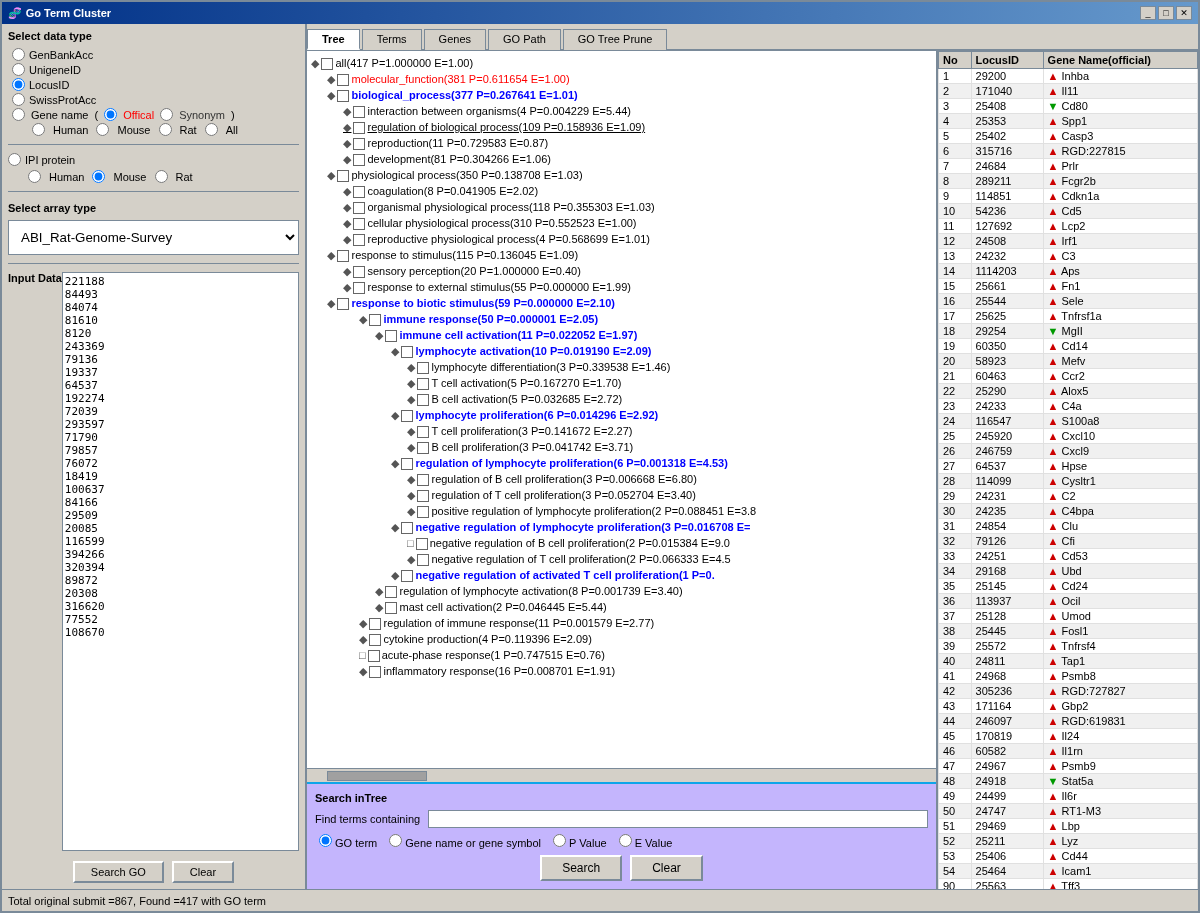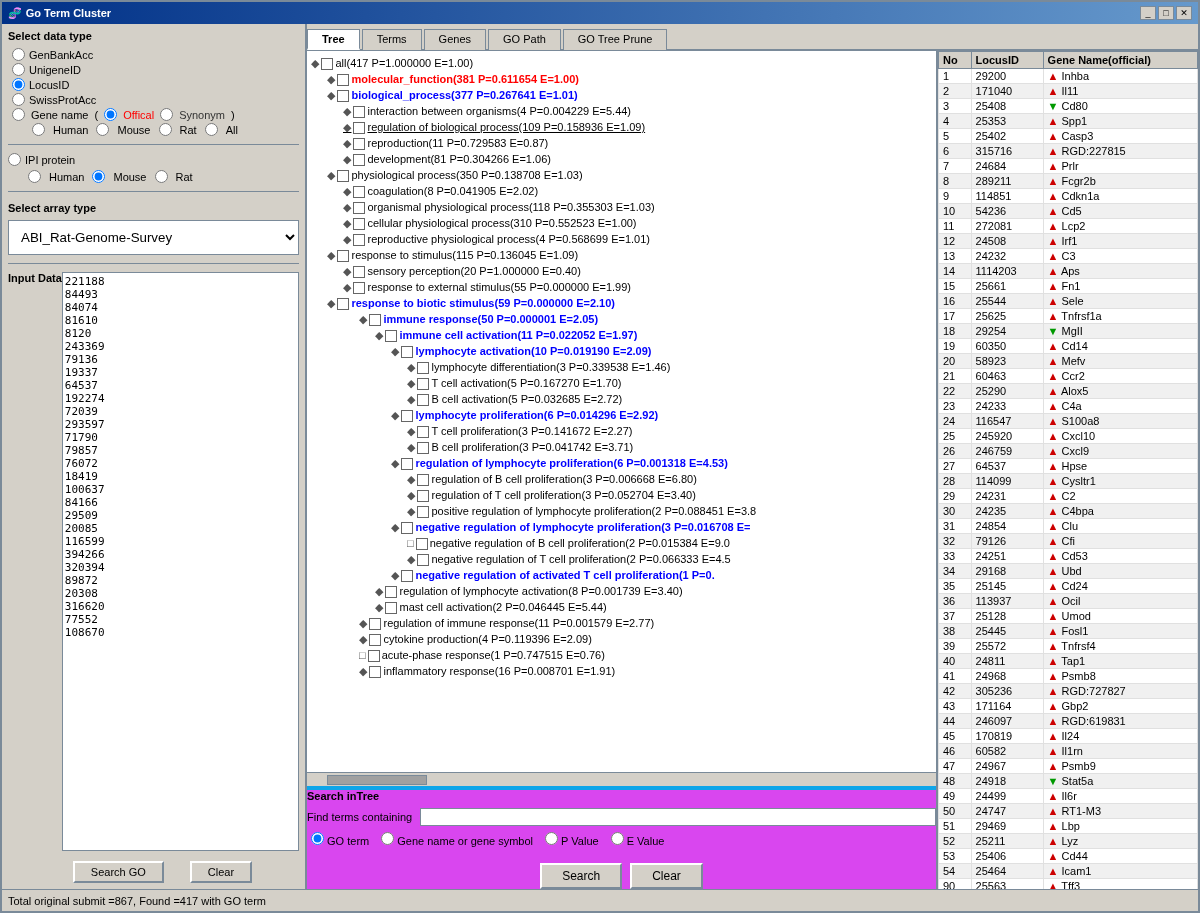--- a/index.html
+++ b/index.html
@@ -151,21 +151,20 @@
       justify-content: center;
     }
     
     .btn {
       padding: 3px 16px;
       background: #d4d0c8;
       border: 2px solid;
       border-color: #ffffff #7a8a99 #7a8a99 #ffffff;
       cursor: pointer;
       font-size: 11px;
-      margin-left: 18px;
     }
     
     .status-bar {
       height: 22px;
       background: #d4d0c8;
       border-top: 1px solid #7a8a99;
       padding: 3px 6px;
       font-size: 11px;
       display: flex;
       align-items: center;
@@ -236,21 +235,21 @@
       cursor: pointer;
     }
     
     .highlight-blue {
       color: blue;
       font-weight: bold;
     }
     
     .highlight-red {
       color: red;
-      font-weight: bold;
+      font-weight: normal;
     }
     
     .tree-expand {
       color: #555;
       margin-right: 2px;
     }
     
     .node-icon {
       display: inline-block;
       width: 12px;
@@ -259,22 +258,23 @@
       background: white;
       margin-right: 2px;
       vertical-align: middle;
       font-size: 9px;
       text-align: center;
       line-height: 10px;
     }
     
     
     .search-tree-panel {
-      border-top: 4px solid #0ea5e9;
-      background: #d946ef;
+      border-top: 2px solid #0ea5e9;
+      padding: 8px;
+      background: #c4b5fd;
     }
     
     .search-tree-title {
       font-weight: bold;
       font-size: 11px;
       margin-bottom: 6px;
     }
     
     .find-row {
       display: flex;
@@ -288,21 +288,21 @@
       border: 1px solid #7a8a99;
       padding: 2px 4px;
       font-size: 11px;
       background: white;
     }
     
     .search-options-row {
       display: flex;
       align-items: center;
       gap: 12px;
-      margin-bottom: 16px;
+      margin-bottom: 6px;
       padding-left: 4px;
     }
     
     .search-buttons-row {
       display: flex;
       gap: 8px;
       justify-content: center;
     }
     
     .search-btn {
@@ -645,21 +645,21 @@
     <td>114851</td>
     <td><span style="color:#cc0000">▲</span> Cdkn1a</td>
   </tr>
                   <tr>
     <td>10</td>
     <td>54236</td>
     <td><span style="color:#cc0000">▲</span> Cd5</td>
   </tr>
                   <tr>
     <td>11</td>
-    <td>272081</td>
+    <td>127692</td>
     <td><span style="color:#cc0000">▲</span> Lcp2</td>
   </tr>
                   <tr>
     <td>12</td>
     <td>24508</td>
     <td><span style="color:#cc0000">▲</span> Irf1</td>
   </tr>
                   <tr>
     <td>13</td>
     <td>24232</td>

